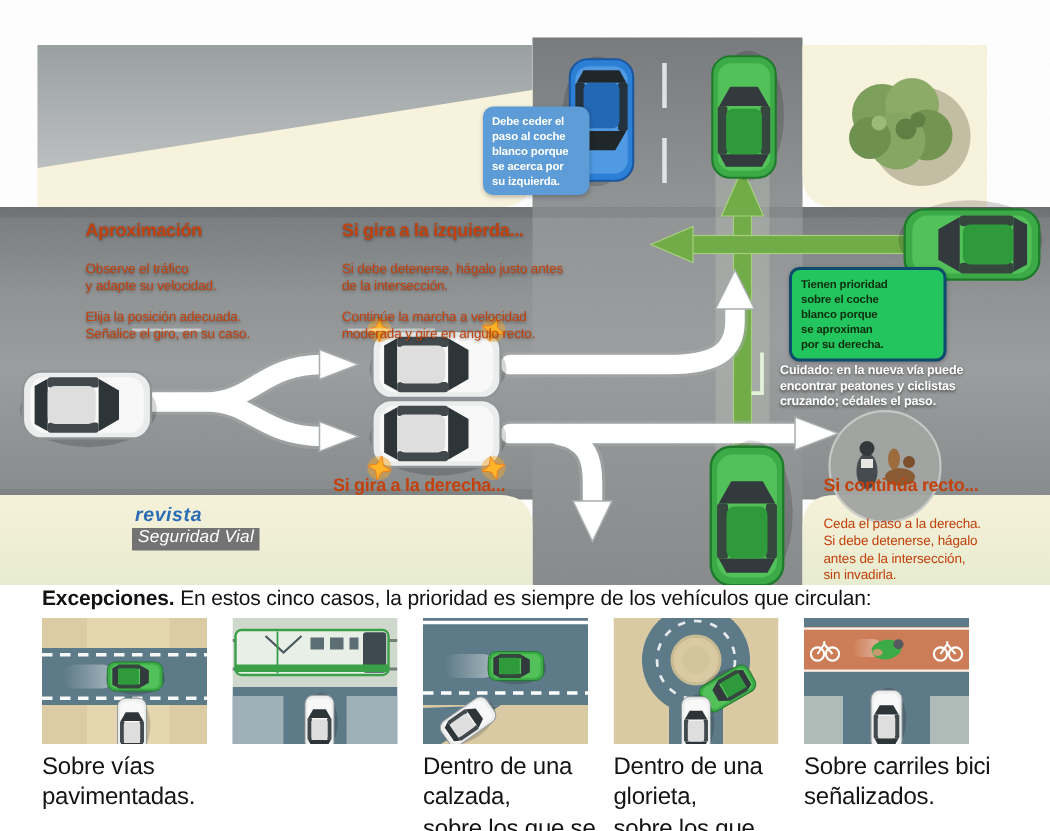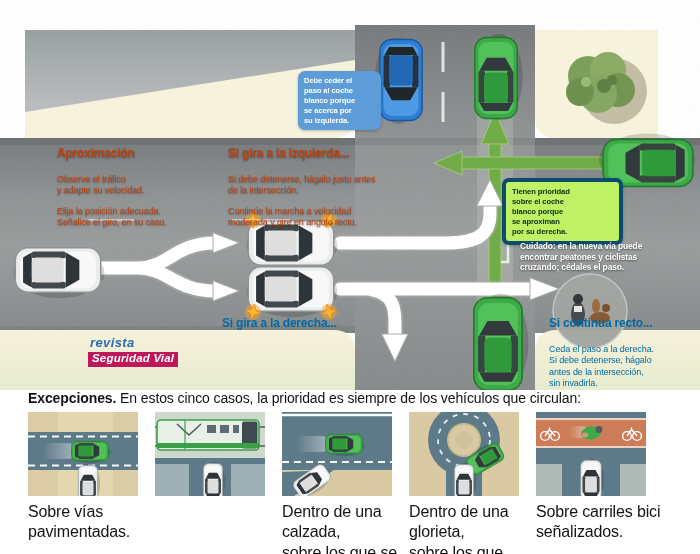--- a/index.html
+++ b/index.html
@@ -5,34 +5,34 @@
   html,body{margin:0;padding:0;background:#fff;}
   #stage{position:relative;width:700px;height:554px;background:#fff;overflow:hidden;
          font-family:"Liberation Sans",sans-serif;-webkit-font-smoothing:antialiased;}
   .abs{position:absolute;}
   svg{display:block;}
   
   .s-title{font-weight:700;font-size:12px;letter-spacing:-0.2px;line-height:1.1;}
   .s-body{font-size:9px;line-height:1.24;margin-top:14px;white-space:pre-line;letter-spacing:-0.1px;}
   .s-gap{margin-top:9px;}
   .wt{color:#c2410c;}
-  .bk{color:#0369a1;}
+  .bk{color:#c2410c;}
   .shadowed{text-shadow:0 1px 2px rgba(0,0,0,0.45);}
-  .callout{border-radius:7px;padding:5px 21px 4px 6px;font-weight:700;font-size:7.6px;
+  .callout{border-radius:7px;padding:5px 9px 4px 6px;font-weight:700;font-size:7.6px;
            line-height:1.32;white-space:pre-line;letter-spacing:-0.1px;
-           box-shadow:0 1px 3px rgba(0,0,0,0.25);}
+           box-shadow:0 1px 3px rgba(0,0,0,0.25);margin-left:24px;}
   .callout-blue{background:#5d9cd6;color:#fff;width:56px;}
-  .callout-green{background:#bef264;color:#0e2d0e;width:86px;border:4px solid #0c4a6e;}
+  .callout-green{background:#22c55e;color:#0e2d0e;width:86px;border:2px solid #0c4a6e;}
   .caution{font-size:8.4px;font-weight:700;line-height:1.26;white-space:pre-line;color:#fff;
            letter-spacing:-0.1px;text-shadow:0 1px 2px rgba(0,0,0,0.5);}
   
   .logo{line-height:1;}
   .logo-top{font-size:13px;font-weight:700;font-style:italic;color:#2a6db5;
             letter-spacing:0.4px;margin:0 0 0 2px;}
-  .logo-main{display:inline-block;background:#be185d;color:#fff;font-weight:700;
+  .logo-main{display:inline-block;background:#737373;color:#fff;font-weight:400;
              font-style:italic;font-size:11.5px;padding:1px 4px 2px 4px;letter-spacing:0.2px;}
   
   .exc-heading{left:28px;top:390px;font-size:14px;color:#111;letter-spacing:-0.1px;width:660px;}
   .exc-heading .b{font-weight:700;}
   .exc-grid{left:28px;top:412px;display:grid;grid-template-columns:repeat(5,110px);column-gap:17px;}
   .exc-caption{margin-top:6px;font-size:16px;line-height:1.28;color:#141414;
                white-space:pre-line;letter-spacing:-0.15px;width:127px;}
 </style>
 </head>
 <body>

